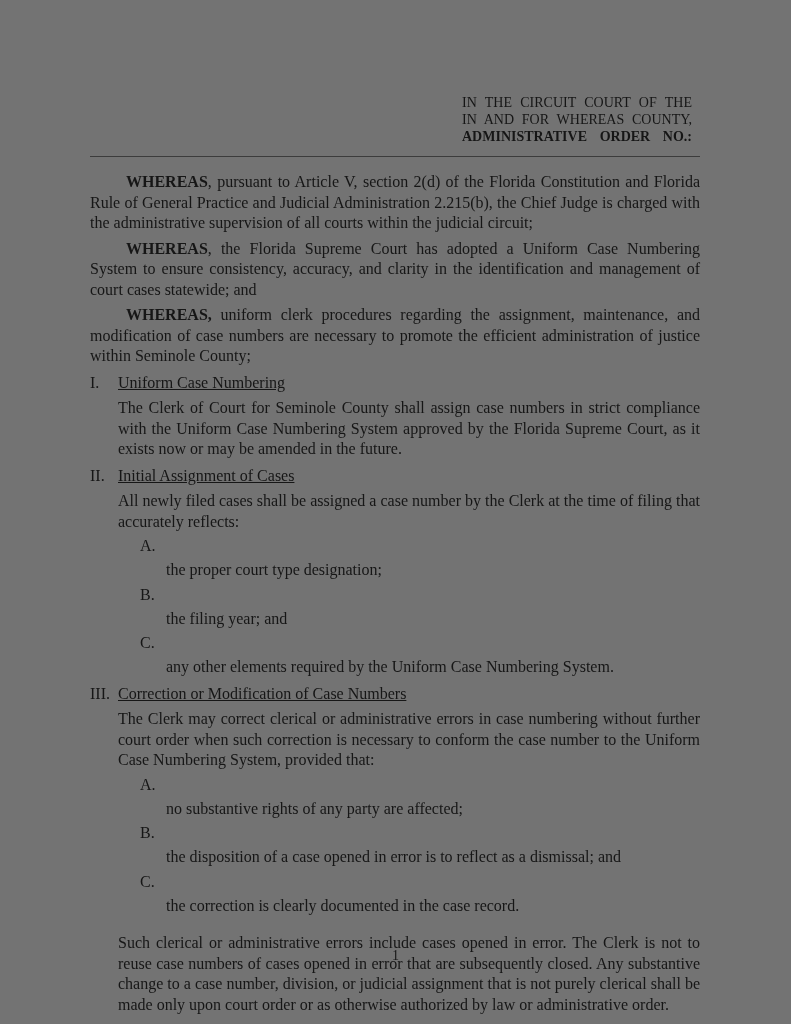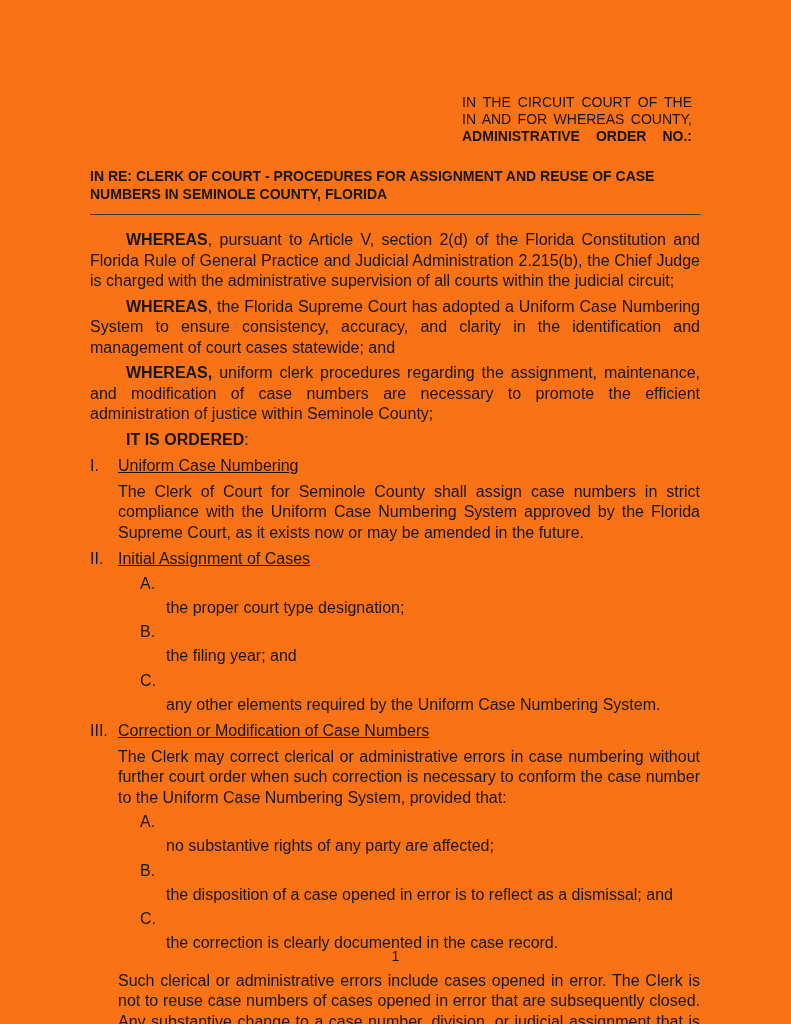--- a/index.html
+++ b/index.html
@@ -1,20 +1,20 @@
 <!DOCTYPE html>
 <html><head>
 <meta charset="utf-8">
 <style>
   html,body{margin:0;padding:0;background:#ffffff;}
   .page{
     width:791px;height:1024px;box-sizing:border-box;
     padding:94px 91px 16px 90px;
-    background:#f97316;color:#161616;
-    font-family:Liberation Sans, sans-serif;
+    background:#737373;color:#161616;
+    font-family:Liberation Serif, serif;
     position:relative;overflow:hidden;
   }
   
   .court-block{width:230px;margin-left:372px;font-size:14px;line-height:17px;}
   .cline{text-align:justify;}
   .cline.just{text-align-last:justify;}
   .admin-label{font-weight:bold;text-align:justify;text-align-last:justify;}
   .admin-number{font-weight:bold;text-decoration:underline;letter-spacing:.2px;}
   
   .doc-title{margin-top:23px;font-size:14px;font-weight:bold;line-height:17.5px;text-align:left;}
@@ -41,47 +41,46 @@
 <body>
 
 <div class="page">
 
   <div class="court-block">
     <div class="cline just">IN THE CIRCUIT COURT OF THE</div>
     <div class="cline just">IN AND FOR WHEREAS COUNTY,</div>
     <div class="admin-label">ADMINISTRATIVE ORDER NO.:</div>
   </div>
 
-  <div class="doc-title">IN RE: CLERK OF COURT - PROCEDURES FOR ASSIGNMENT AND REUSE OF CASE NUMBERS IN SEMINOLE COUNTY, FLORIDA</div>
 
   <hr class="rule">
 
   <div class="body">
 
     <p class="recital"><span class="bold">WHEREAS</span><span>, pursuant to Article V, section 2(d) of the Florida Constitution and Florida Rule of General Practice and Judicial Administration 2.215(b), the Chief Judge is charged with the administrative supervision of all courts within the judicial circuit;</span></p>
 
     <p class="recital"><span class="bold">WHEREAS</span><span>, the Florida Supreme Court has adopted a Uniform Case Numbering System to ensure consistency, accuracy, and clarity in the identification and management of court cases statewide; and</span></p>
 
     <p class="recital"><span class="bold">WHEREAS,</span><span> uniform clerk procedures regarding the assignment, maintenance, and modification of case numbers are necessary to promote the efficient administration of justice within Seminole County;</span></p>
 
-    <p class="ordered"><span class="bold">IT IS ORDERED</span><span>:</span></p>
 
     <div class="section">
       <div class="sec-head">
         <span class="sec-num">I.</span>
         <span class="sec-title">Uniform Case Numbering</span>
       </div>
       <p class="sec-para">The Clerk of Court for Seminole County shall assign case numbers in strict compliance with the Uniform Case Numbering System approved by the Florida Supreme Court, as it exists now or may be amended in the future.</p>
     </div>
 
     <div class="section">
       <div class="sec-head">
         <span class="sec-num">II.</span>
         <span class="sec-title">Initial Assignment of Cases</span>
       </div>
+      <p class="sec-para">All newly filed cases shall be assigned a case number by the Clerk at the time of filing that accurately reflects:</p>
       <div class="list-item">
         <span class="item-label">A.</span>
         <span class="item-text">the proper court type designation;</span>
       </div>
       <div class="list-item">
         <span class="item-label">B.</span>
         <span class="item-text">the filing year; and</span>
       </div>
       <div class="list-item">
         <span class="item-label">C.</span>

